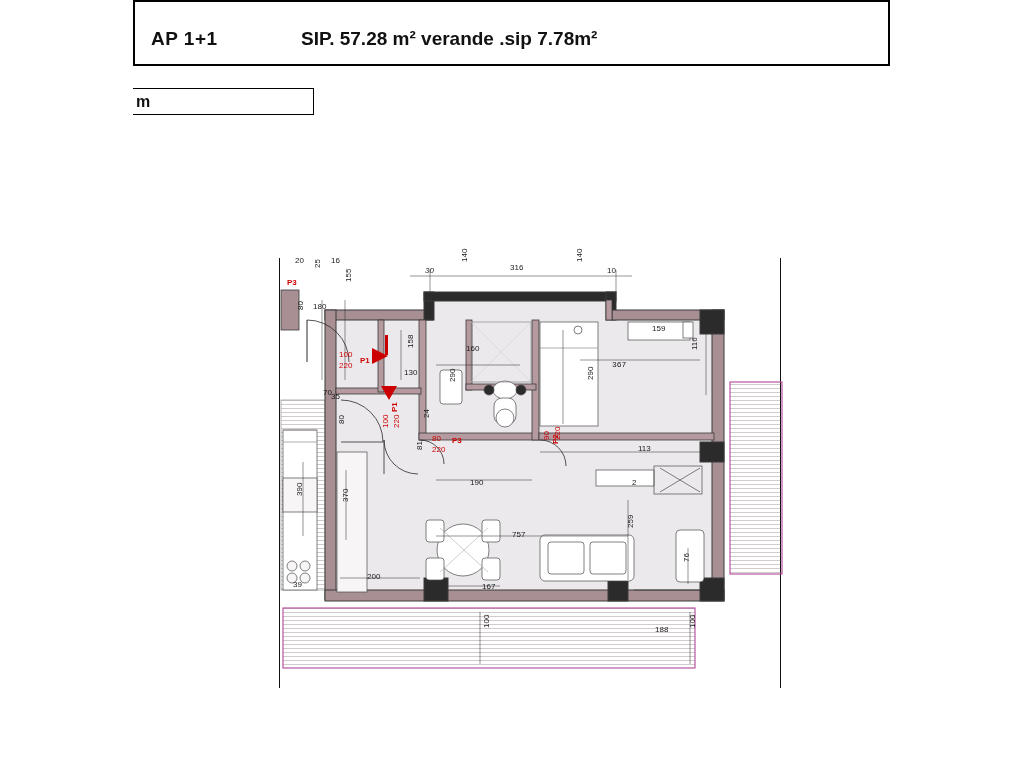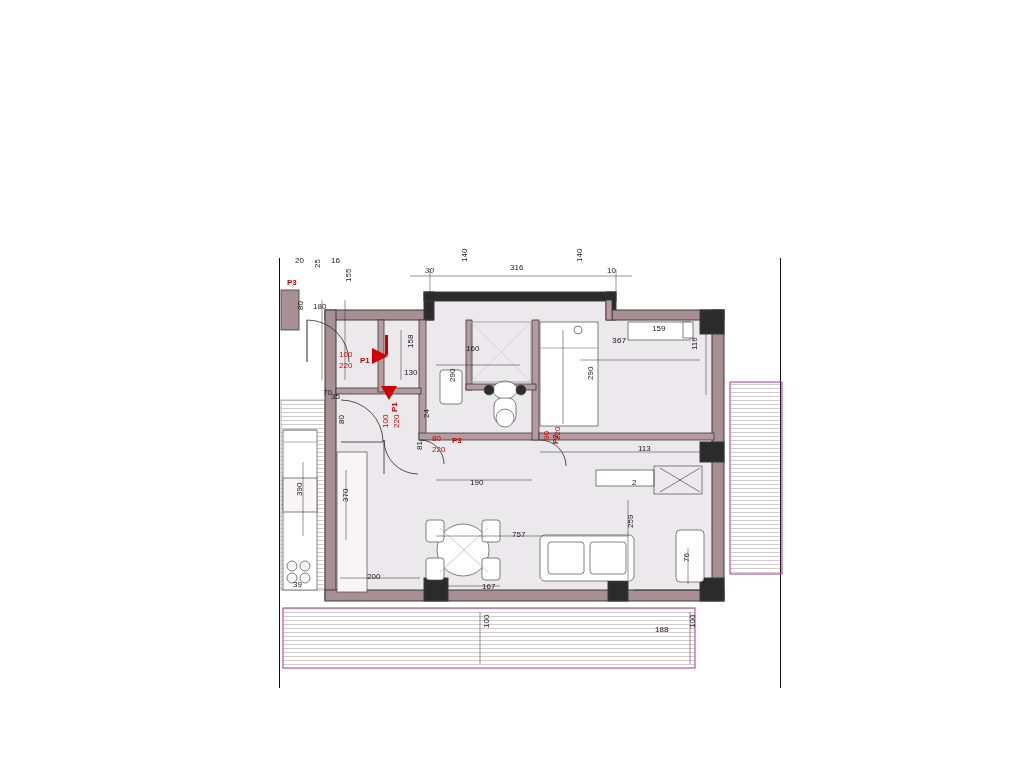--- a/index.html
+++ b/index.html
@@ -136,20 +136,33 @@
   .lbl.v {
     transform-origin: 0 0;
     transform: rotate(-90deg);
   }
 </style>
 </head>
 <body>
 
 <div id="page">
 
+  <div class="titleblock">
+    <div class="tb-line" style="left:0;top:0;width:757px;height:2px;"></div>
+    <div class="tb-line" style="left:0;top:64px;width:757px;height:2px;"></div>
+    <div class="tb-line" style="left:0;top:0;width:2px;height:66px;"></div>
+    <div class="tb-line" style="left:755px;top:0;width:2px;height:66px;"></div>
+
+    <div class="tb-title">AP 1+1</div>
+    <div class="tb-area">SIP. 57.28 m²   verande .sip 7.78m²</div>
+
+    <div class="tb-sub">
+      <div class="tb-sub-label">m</div>
+    </div>
+  </div>
 
   <div class="sheet-frame"></div>
 
   <div class="watermark">
     <svg width="260" height="170" viewBox="0 0 260 170">
       <path d="M70 78 C70 44 100 22 130 22 C160 22 190 44 190 78 L172 78 C172 54 152 38 130 38 C108 38 88 54 88 78 Z" fill="#e8a0a8"></path>
       <path d="M58 84 C84 70 110 96 130 86 C150 76 176 96 202 84 L202 96 C176 108 150 88 130 98 C110 108 84 88 58 96 Z" fill="#9fc3dc"></path>
       <path d="M58 102 C84 88 110 114 130 104 C150 94 176 114 202 102 L202 113 C176 125 150 105 130 115 C110 125 84 105 58 113 Z" fill="#b9d3e6"></path>
     </svg>
     <div class="wm-text">WELCOME</div>
@@ -333,21 +346,21 @@
     <span class="lbl v" style="left:344px;top:282px;">155</span>
     <span class="lbl v" style="left:296px;top:310px;">80</span>
     <span class="lbl" style="left:331px;top:392px;">35</span>
     <span class="lbl" style="left:323px;top:388px;">70</span>
     <span class="lbl v" style="left:337px;top:424px;">80</span>
     <span class="lbl" style="left:404px;top:368px;">130</span>
     <span class="lbl v" style="left:406px;top:348px;">158</span>
 
     <span class="lbl" style="left:466px;top:344px;">160</span>
     <span class="lbl" style="left:652px;top:324px;">159</span>
-    <span class="lbl" style="left:612px;top:336px;font-family:Liberation Mono, monospace;">367</span>
+    <span class="lbl" style="left:612px;top:360px;font-family:Liberation Mono, monospace;">367</span>
     <span class="lbl v" style="left:690px;top:350px;">116</span>
     <span class="lbl v" style="left:448px;top:382px;">290</span>
     <span class="lbl v" style="left:586px;top:380px;">290</span>
     <span class="lbl v" style="left:422px;top:418px;">24</span>
     <span class="lbl v" style="left:415px;top:450px;">81</span>
     <span class="lbl" style="left:638px;top:444px;">113</span>
     <span class="lbl" style="left:470px;top:478px;">190</span>
 
     <span class="lbl v" style="left:295px;top:496px;">390</span>
     <span class="lbl v" style="left:341px;top:502px;">370</span>

